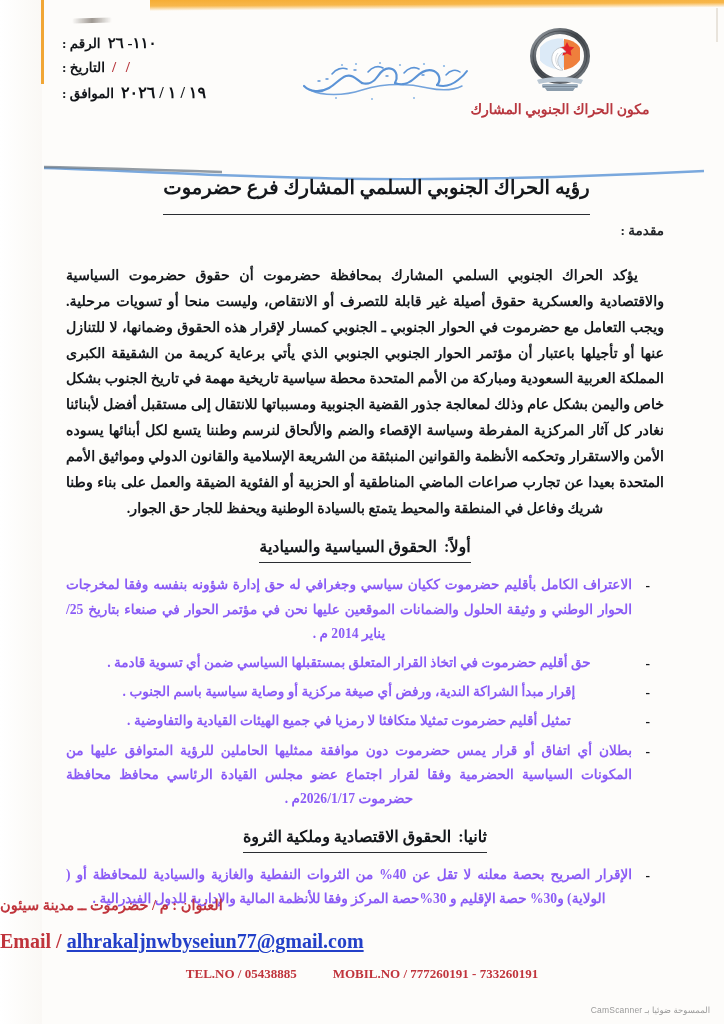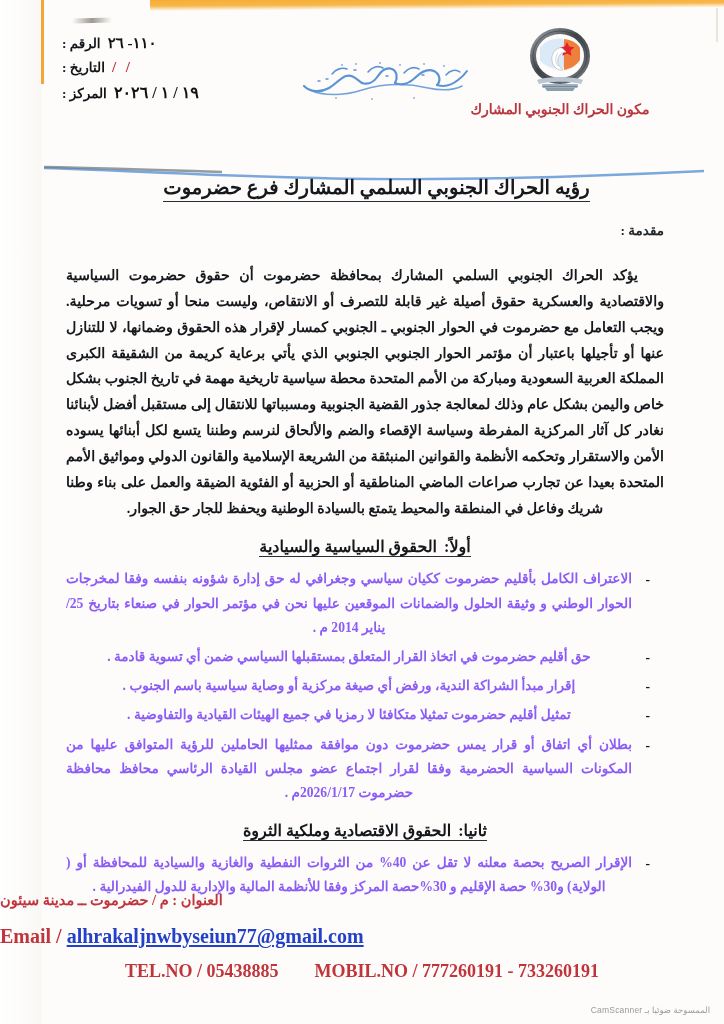--- a/index.html
+++ b/index.html
@@ -146,21 +146,21 @@
     top: 176px; left: 0; right: 0;
     text-align: center;
   }
   .doc-title {
     display: inline-block;
     color: #15181c;
     font-weight: 700;
     font-size: 19.5px;
     letter-spacing: 0px;
     border-bottom: 1.6px solid #2a2d31;
-    padding-bottom: 2px;
+    padding-bottom: 15px;
     margin-left: 29px;
   }
 
   
   .body-area {
     position: absolute;
     top: 222px;
     left: 66px;
     right: 60px;
     direction: rtl;
@@ -187,21 +187,21 @@
   .section-head-wrap {
     text-align: center;
     margin: 16px 0 10px 0;
   }
   .section-head {
     display: inline-block;
     font-size: 16px;
     font-weight: 700;
     color: #14171b;
     border-bottom: 1.5px solid #2a2d31;
-    padding-bottom: 0;
+    padding-bottom: 6px;
   }
   .section-head .ord { padding-left: 3px; }
 
   ul.bullets {
     list-style: none;
     margin: 0;
     padding: 0 14px 0 0;
   }
   ul.bullets li {
     position: relative;
@@ -246,21 +246,21 @@
   .foot-email .lbl { color: #c0343c; }
   .foot-email .addr {
     color: #2340c8;
     text-decoration: underline;
     text-underline-offset: 2px;
   }
   .foot-phones {
     direction: ltr;
     color: #c0343c;
     font-weight: 700;
-    font-size: 18px;
+    font-size: 13px;
     display: flex;
     justify-content: center;
     gap: 36px;
     padding: 0 54px;
   }
   .watermark {
     position: absolute;
     right: 14px;
     bottom: 9px;
     font-size: 8.5px;
@@ -287,21 +287,21 @@
       <div class="ref-line">
         <span class="ref-value">١١٠- ٢٦</span>
         <span class="ref-label">الرقم :</span>
       </div>
       <div class="ref-line">
         <span class="ref-value red">/        /</span>
         <span class="ref-label">التاريخ :</span>
       </div>
       <div class="ref-line handwritten">
         <span class="ref-value">١٩ / ١ / ٢٠٢٦</span>
-        <span class="ref-label">المركز :</span>
+        <span class="ref-label">الموافق :</span>
       </div>
     </div>
 
     <div class="basmala" title="بسم الله الرحمن الرحيم">
       <svg viewBox="0 0 176 52" width="176" height="52" aria-hidden="true">
         <g fill="none" stroke="#5b93d6" stroke-linecap="round" stroke-linejoin="round">
           <path d="M8 30 C14 36, 24 37, 33 32 C40 28, 44 22, 50 20 C57 18, 61 24, 66 27" stroke-width="2.2"></path>
           <path d="M66 27 C72 29, 78 26, 82 20 C86 14, 90 11, 96 13 C101 15, 102 22, 99 27" stroke-width="2.2"></path>
           <path d="M99 27 C106 30, 114 27, 120 21 C125 16, 131 12, 138 15 C144 18, 145 25, 141 29" stroke-width="2.2"></path>
           <path d="M141 29 C148 31, 156 29, 162 24 C166 21, 169 18, 171 15" stroke-width="2.0"></path>

